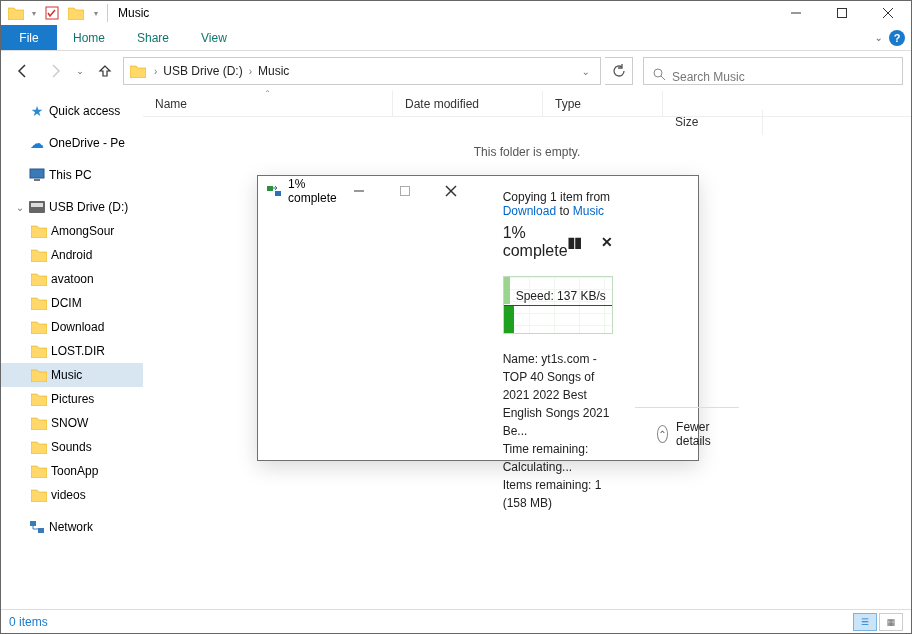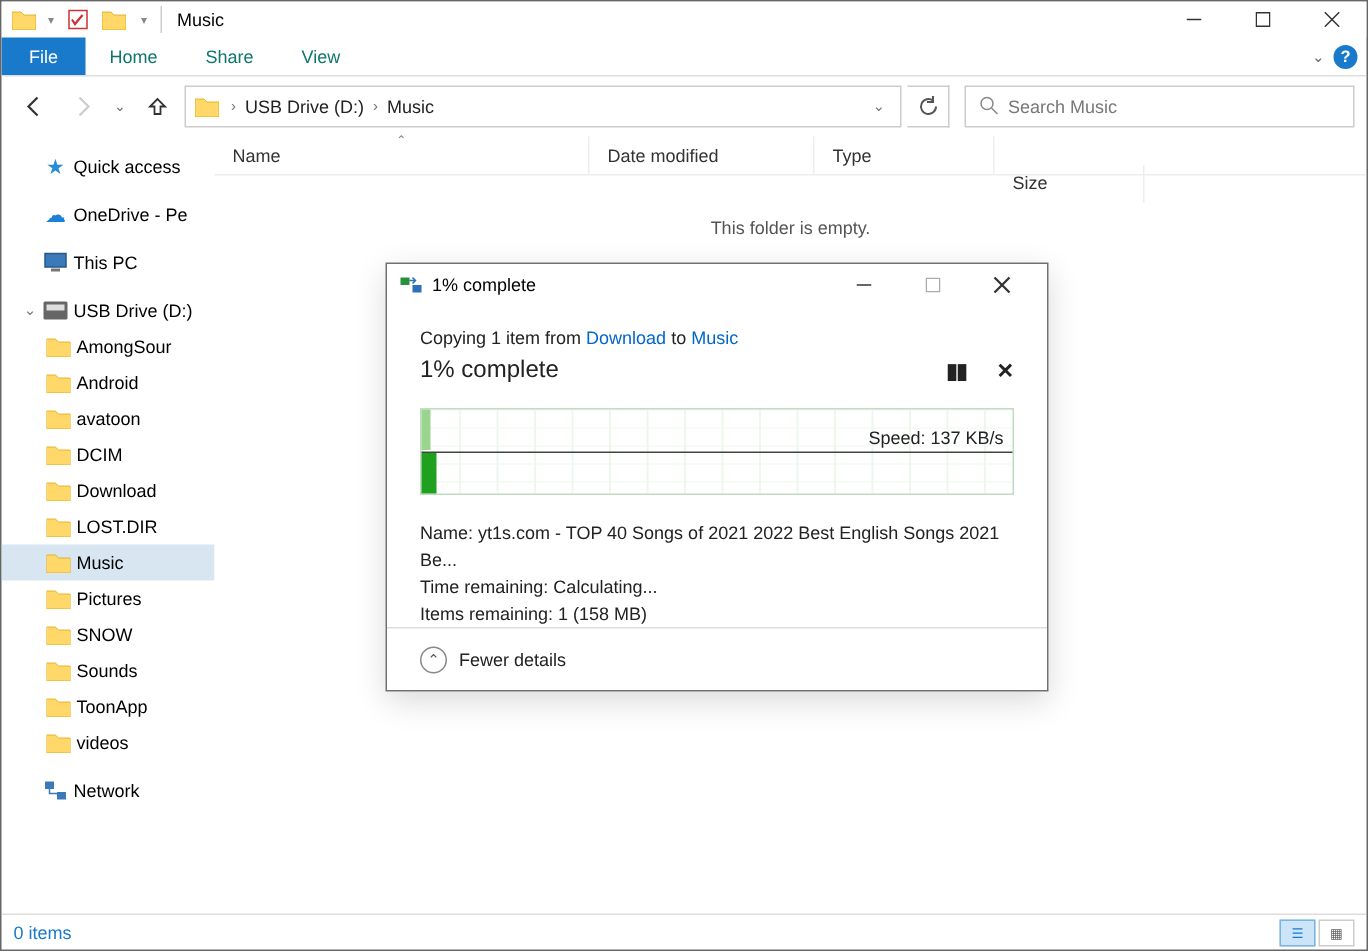--- a/index.html
+++ b/index.html
@@ -24,21 +24,21 @@
   .navbar { height: 40px; display: flex; align-items: center; padding: 0 8px; gap: 4px; }
   .navbtn { width: 28px; height: 28px; display: flex; align-items: center; justify-content: center; color: #555; }
   .navbtn.disabled { color: #ccc; }
   .crumbbox { flex: 1; height: 28px; border: 1px solid #ccc; display: flex; align-items: center; padding: 0 4px; gap: 2px; }
   .crumb-icon { width: 20px; height: 20px; display: flex; align-items: center; justify-content: center; }
   .crumb { display: flex; align-items: center; font-size: 12px; color: #222; }
   .crumb-sep { color: #777; padding: 0 4px; font-size: 10px; }
   .crumb-spacer { flex: 1; }
   .crumb-dd { color: #777; font-size: 10px; padding-right: 6px; }
   .refresh { width: 28px; height: 28px; border: 1px solid #ccc; display: flex; align-items: center; justify-content: center; border-left: none; }
-  .searchbox { width: 260px; height: 28px; border: 1px solid #ccc; display: flex; align-items: center; gap: 6px; padding: 0 8px; margin-left: 6px; }
+  .searchbox { width: 260px; height: 28px; border: 1px solid #ccc; display: flex; align-items: flex-end; gap: 6px; padding: 0 8px; margin-left: 6px; }
   .searchbox .ph { color: #777; font-size: 12px; }
 
   
   .main { display: flex; height: 516px; }
   .navpane { width: 142px; border-right: none; padding-top: 8px; overflow: hidden; }
   .navitem { display: flex; align-items: center; height: 24px; padding-left: 14px; gap: 4px; font-size: 12px; white-space: nowrap; }
   .navitem .exp { width: 10px; color: #777; font-size: 10px; text-align: center; }
   .navitem .icon { width: 16px; height: 16px; display: flex; align-items: center; justify-content: center; }
   .navitem.sub { padding-left: 30px; }
   .navitem.sel { background: #d8e6f2; }
@@ -54,21 +54,21 @@
   .col-size { width: 100px; margin-top: 37px; }
   .empty-msg { text-align: center; padding-top: 28px; color: #555; font-size: 12px; }
 
   
   .status { position: absolute; bottom: 0; left: 0; right: 0; height: 24px; border-top: 1px solid #ddd; display: flex; align-items: center; padding: 0 8px; font-size: 12px; color: #1979ca; }
   .status-right { margin-left: auto; display: flex; gap: 2px; }
   .view-toggle { width: 24px; height: 18px; border: 1px solid #ccc; display:flex;align-items:center;justify-content:center;font-size:9px;color:#666;}
   .view-toggle.active { background: #cce4f7; border-color: #7ab5e0; color:#1979ca;}
 
   
-  .dialog { position: absolute; left: 256px; top: 174px; width: 442px; height: 286px; background: #fff; border: 1px solid #707070; box-shadow: 0 6px 20px rgba(0,0,0,.15); display: flex; flex-direction: column; }
+  .dialog { position: absolute; left: 256px; top: 174px; width: 442px; height: 286px; background: #fff; border: 1px solid #707070; box-shadow: 0 6px 20px rgba(0,0,0,.15); display: flex; flex-direction: row; }
   .dlg-title { height: 30px; display: flex; align-items: center; padding: 0 8px; font-size: 12px; }
   .dlg-ticon { width: 16px; height: 16px; margin-right: 6px; }
   .dlg-winctl { margin-left: auto; display: flex; gap:2px; }
   .dlg-winctl button { width: 44px; height: 28px; border: none; background: transparent; display:flex;align-items:center;justify-content:center; }
   .dlg-body { padding: 14px 22px 0 22px; }
   .dlg-src { font-size: 12px; color: #222; }
   .dlg-src a { color: #0066cc; text-decoration: none; }
   .dlg-pct { font-size: 16px; color: #222; margin-top: 6px; display:flex; align-items:center; }
   .dlg-pct .pctrl { margin-left: auto; display:flex; gap:20px; }
   .dlg-pct .pctrl span { font-size: 14px; font-weight: bold; cursor: pointer; }

